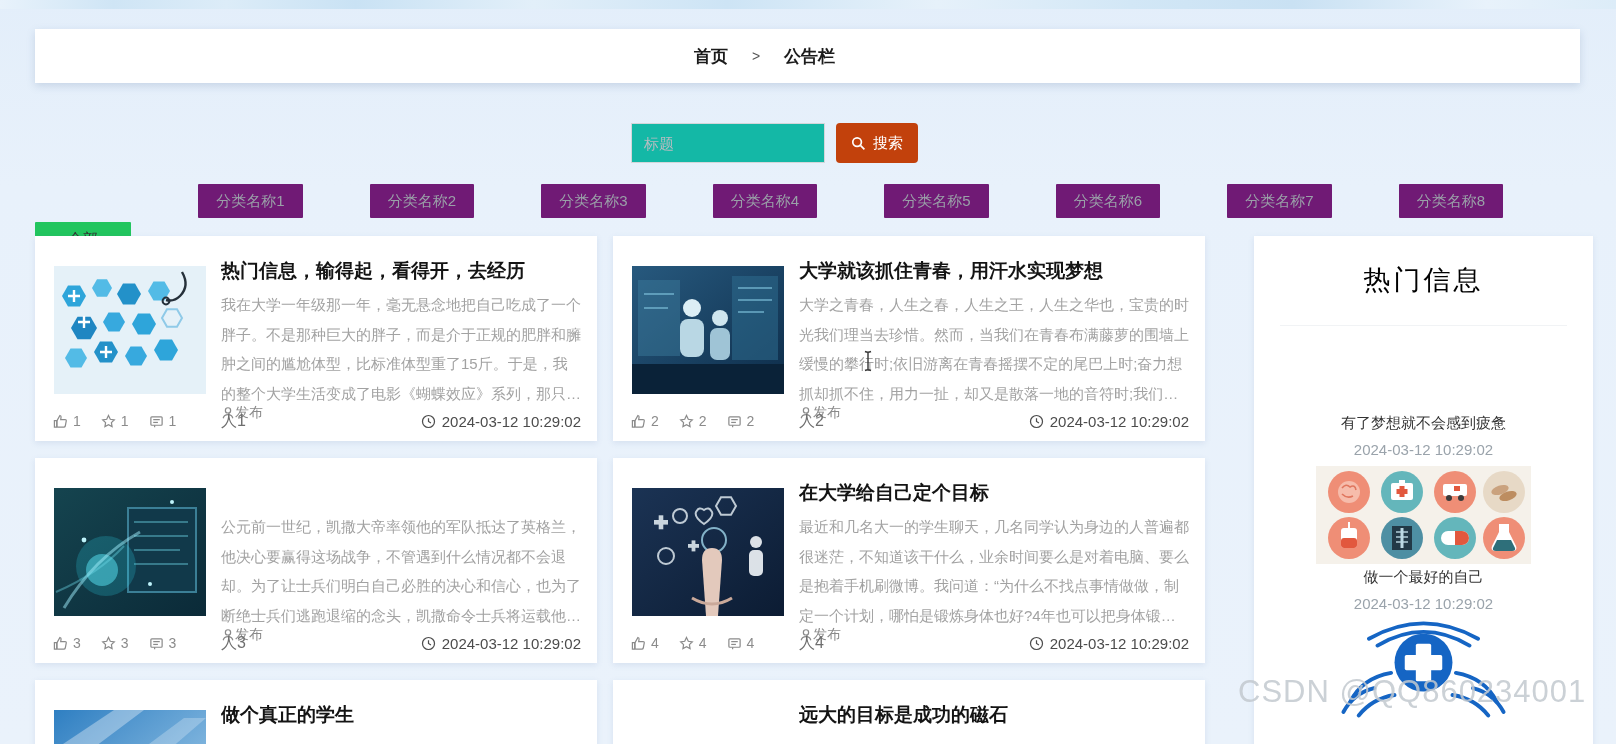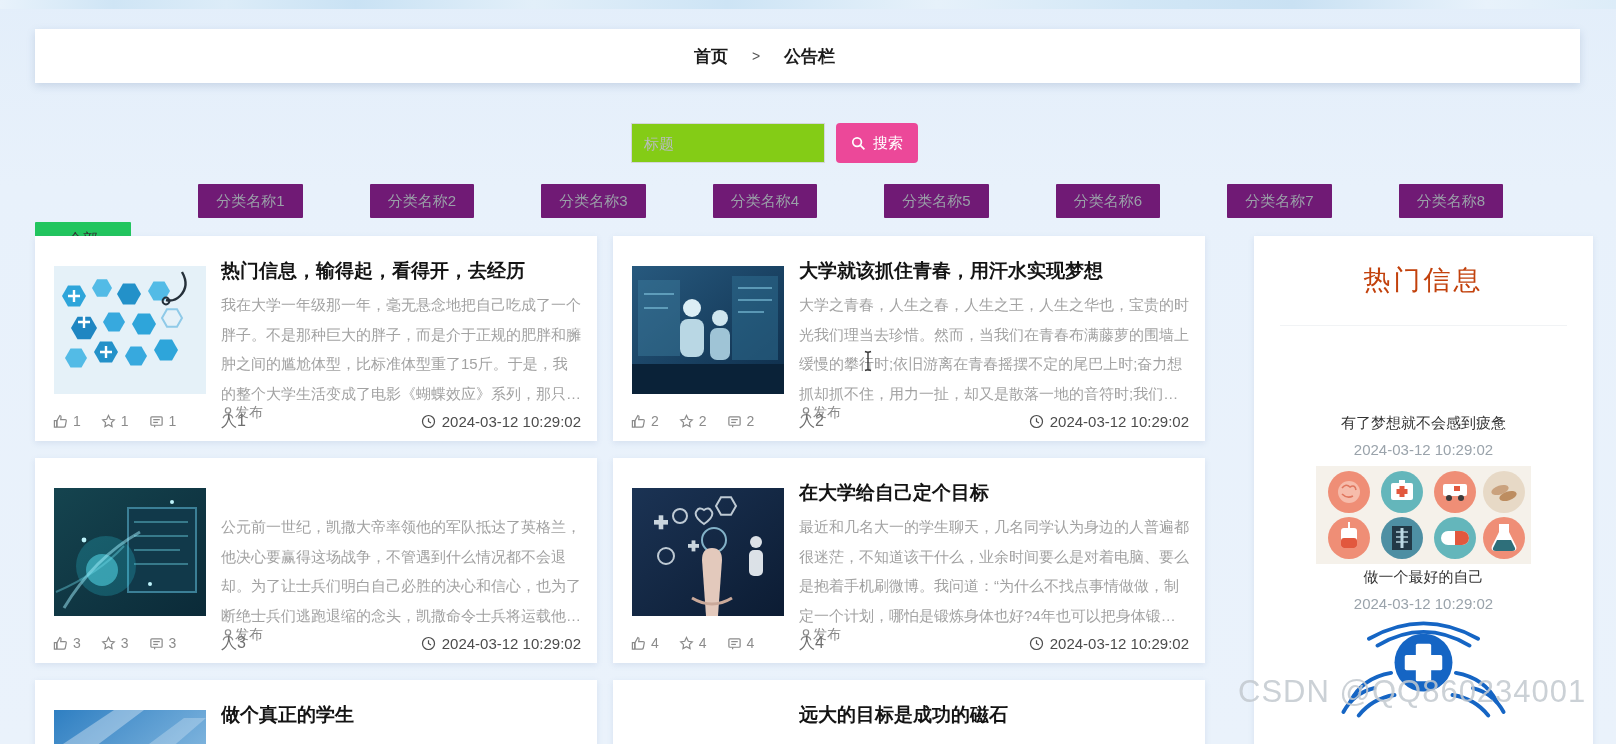--- a/index.html
+++ b/index.html
@@ -19,27 +19,27 @@
     position:absolute; left:35px; top:29px; width:1545px; height:54px;
     background:#ffffff; box-shadow:0 3px 8px rgba(90,120,160,.22);
     display:flex; align-items:center; justify-content:center;
     padding-right:86px; gap:24px;
   }
   .crumb{ font-size:17px; color:#1b1b1b; font-weight:600; cursor:pointer; }
   .crumb-sep{ font-size:14px; color:#555; font-weight:400; }
   
   .search-input{
     position:absolute; left:631px; top:123px; width:194px; height:40px;
-    border:1px solid #d3d6da; background:#84cc16; padding:0 12px;
+    border:1px solid #d3d6da; background:#14b8a6; padding:0 12px;
     font-size:15px; color:#333; outline:none;
   }
   .search-input::placeholder{ color:#b9bcc1; }
   .search-btn{
     position:absolute; left:836px; top:123px; width:82px; height:40px;
-    background:#ec4899; border:none; border-radius:4px; color:#fff;
+    background:#c2410c; border:none; border-radius:4px; color:#fff;
     font-size:15px; display:flex; align-items:center; justify-content:center;
     gap:7px; cursor:pointer;
   }
   
   .tabs{
     position:absolute; left:35px; top:184px; width:1468px; height:34px;
     display:flex; justify-content:space-between;
   }
   .tab{
     min-width:96px; height:34px; padding:0 18px; background:#701a75;
@@ -80,21 +80,21 @@
   .author{ margin-left:18px; font-size:16px; color:#6e6e6e; }
   .date{ margin-left:auto; display:flex; align-items:center; gap:6px; font-size:15px; color:#4c4c4c; }
   .icon{ display:inline-flex; }
   
   .hot-panel{
     position:absolute; left:1254px; top:236px; width:339px; height:620px;
     background:#fff; box-shadow:0 2px 6px rgba(90,120,170,.14);
   }
   .hot-title{
     padding-top:26px; text-align:center; font-size:27px; letter-spacing:3px;
-    color:#c2410c; font-weight:500;
+    color:#000000; font-weight:500;
   }
   .hot-divider{ margin:27px 26px 0 26px; border-top:1px solid #f1f3f5; }
   .hot-spacer{ height:84px; }
   .hot-item{ text-align:center; margin-top:4px; cursor:pointer; }
   .hot-item-title{ font-size:15px; color:#333; }
   .hot-item-date{ margin-top:8px; font-size:15px; color:#9aa3ab; }
   .hot-item-img{ width:215px; height:98px; margin:8px auto 0 auto; overflow:hidden; }
   .hot-item-img svg{ display:block; width:100%; height:100%; }
   
   .watermark{

